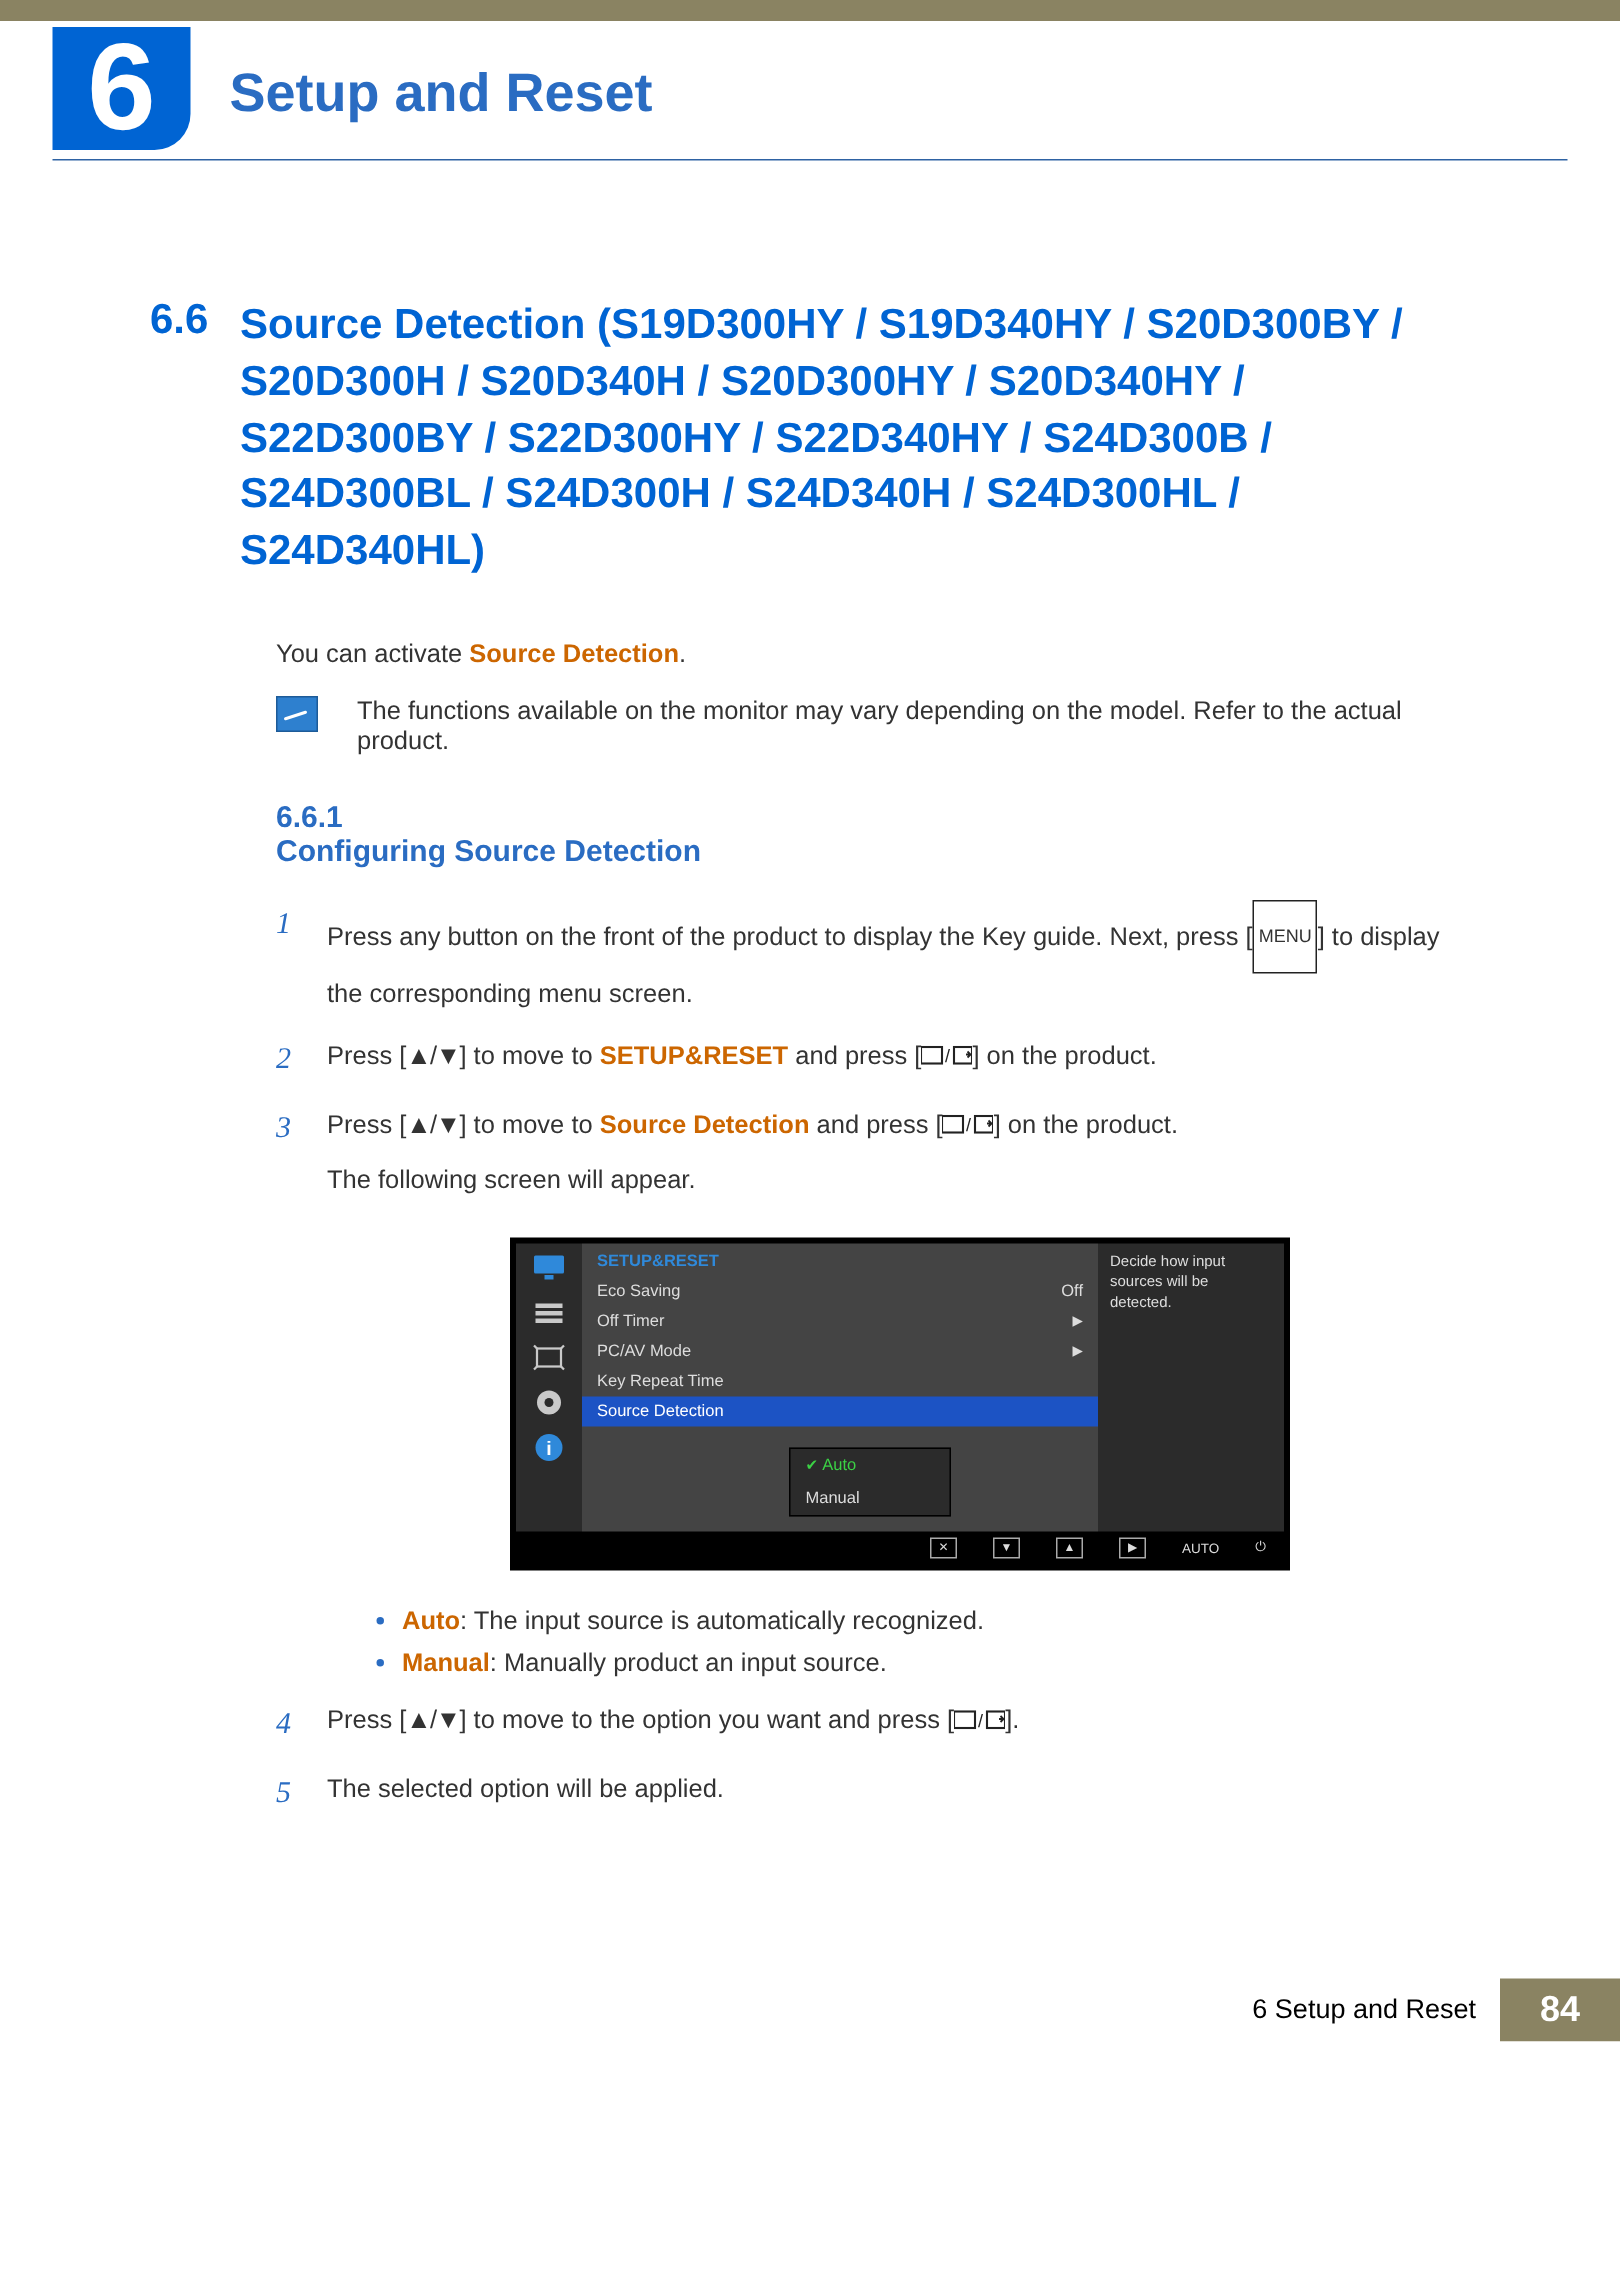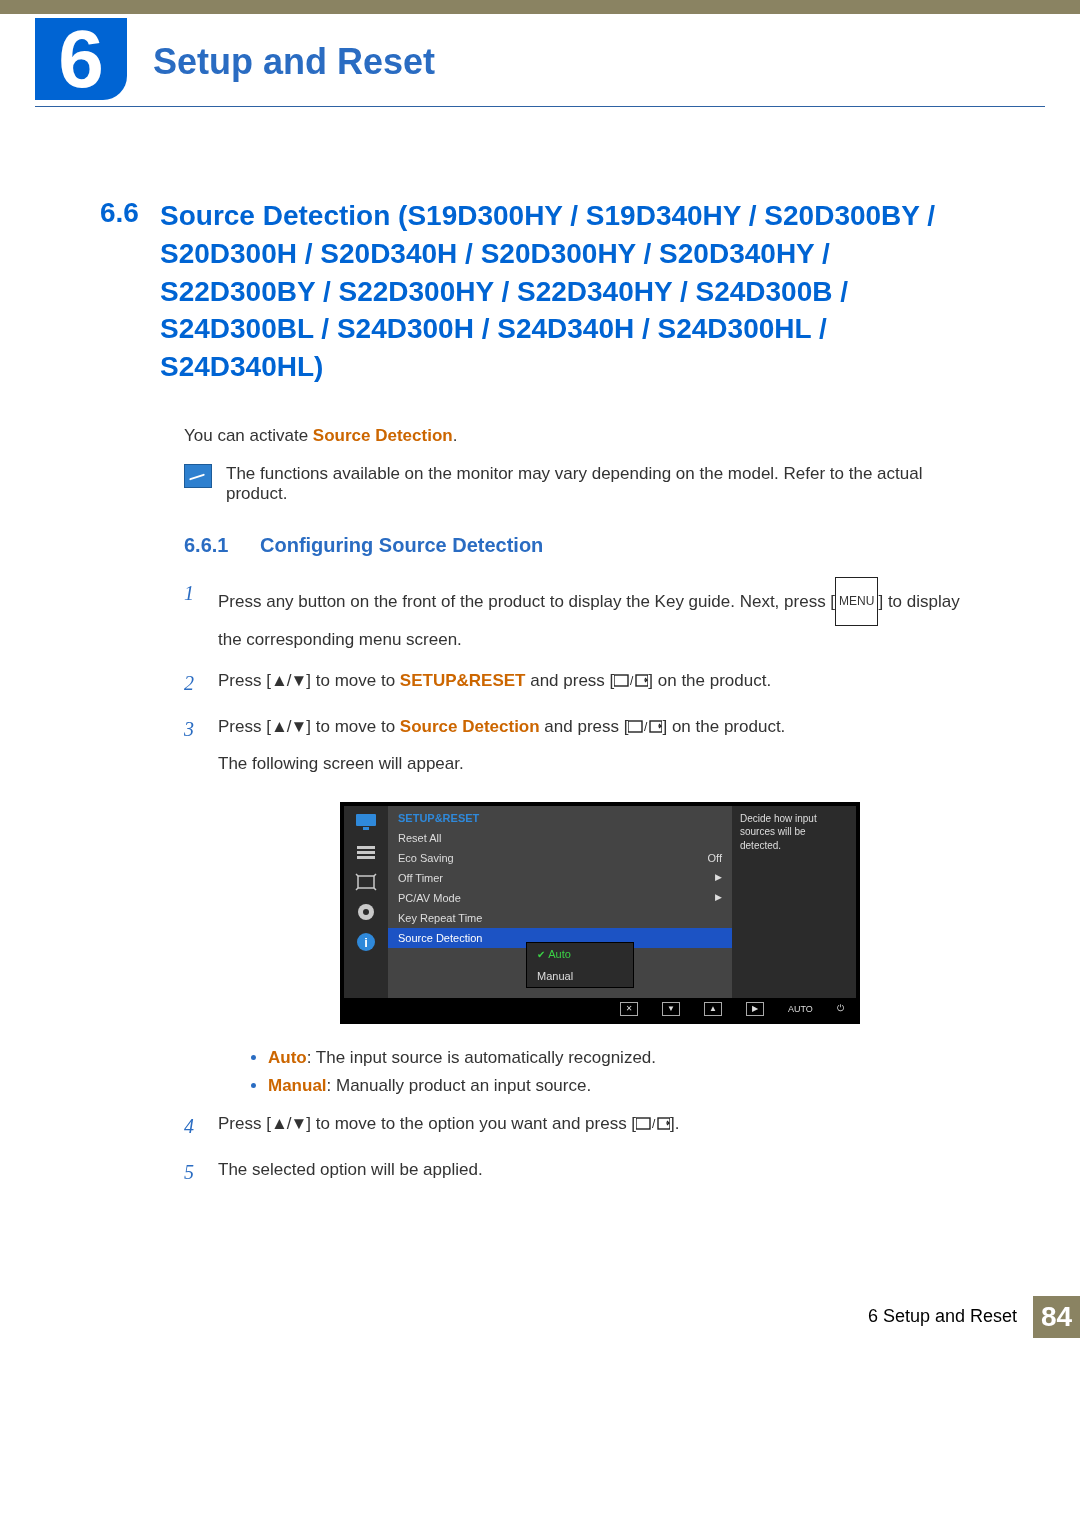--- a/index.html
+++ b/index.html
@@ -65,21 +65,21 @@
     line-height: 1.35;
   }
   .intro-line {
     font-size: 17px;
     margin: 40px 0 16px 84px;
   }
   .sd { color: #cc6600; font-weight: bold; }
   .note-row {
     display: flex;
     align-items: flex-start;
-    gap: 14px;
+    gap: 26px;
     margin: 18px 0 28px 84px;
     font-size: 17px;
   }
   .note-icon {
     width: 26px; height: 22px;
     background: #2e80cf;
     position: relative;
     flex: 0 0 26px;
     border: 1px solid #1d5b98;
   }
@@ -87,22 +87,22 @@
     content: "";
     position: absolute;
     left: 4px; top: 11px;
     width: 16px; height: 2px;
     background: #fff;
     transform: rotate(-18deg);
     border-radius: 1px;
   }
   .subsec-row {
     display: flex;
-    gap: 18px;
     margin: 30px 0 20px 84px;
+    flex-direction: column;
   }
   .subsec-num { color: #2a6cc2; font-size: 20px; font-weight: bold; min-width: 58px; }
   .subsec-title { color: #2a6cc2; font-size: 20px; font-weight: bold; }
   .step {
     display: flex;
     gap: 16px;
     margin: 14px 0 10px 84px;
     font-size: 17px;
     line-height: 1.6;
   }
@@ -230,23 +230,23 @@
     height: 42px;
   }
   .footer-text {
     color: #000000;
     font-size: 18px;
     padding: 10px 16px 0 0;
   }
   .footer-page {
     background: #8a8362;
     color: #fff;
-    font-size: 28px;
-    font-weight: bold;
-    width: 47px;
+    font-size: 24px;
+    font-weight: bold;
+    width: 80px;
     display: flex; align-items: center; justify-content: center;
   }
 </style>
 </head>
 <body>
 
 <div class="top-bar"></div>
 
 <div class="page">
 
@@ -341,24 +341,20 @@
                 <svg width="20" height="20">
                   <circle cx="10" cy="10" r="9" class="info-ic"></circle>
                   <text x="10" y="15" text-anchor="middle" font-size="13" font-weight="bold" fill="#fff">i</text>
                 </svg>
               </span>
           </div>
 
           <div class="osd-main">
             <div class="osd-title">SETUP&amp;RESET</div>
             <div class="osd-row">
-                <span>Reset All</span>
-                <span></span>
-              </div>
-            <div class="osd-row">
                 <span>Eco Saving</span>
                 <span>Off</span>
               </div>
             <div class="osd-row">
                 <span>Off Timer</span>
                 <span class="osd-arrow">▶</span>
               </div>
             <div class="osd-row">
                 <span>PC/AV Mode</span>
                 <span class="osd-arrow">▶</span>

